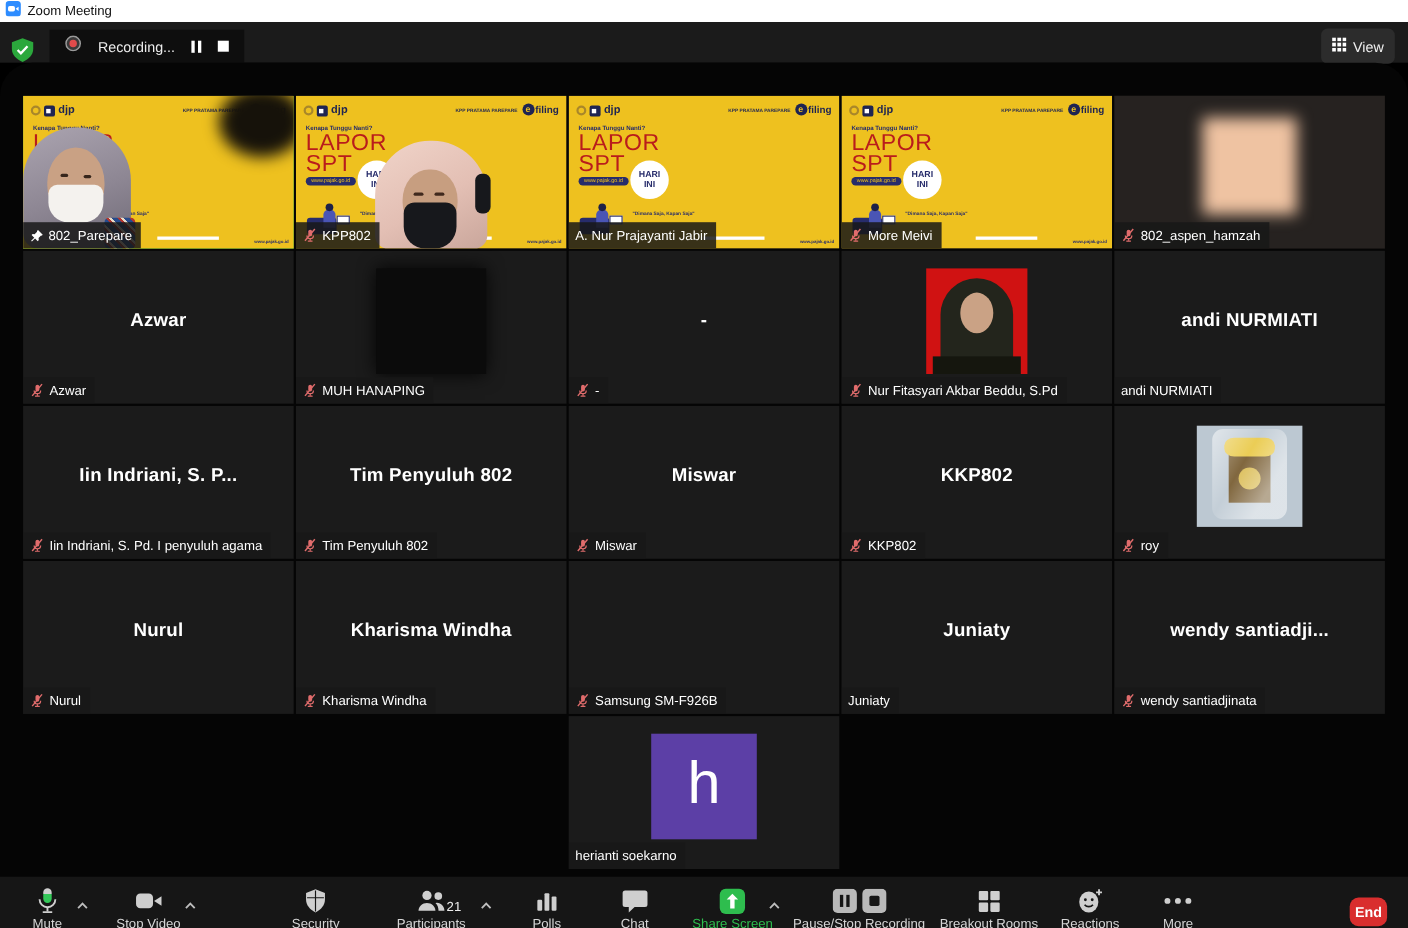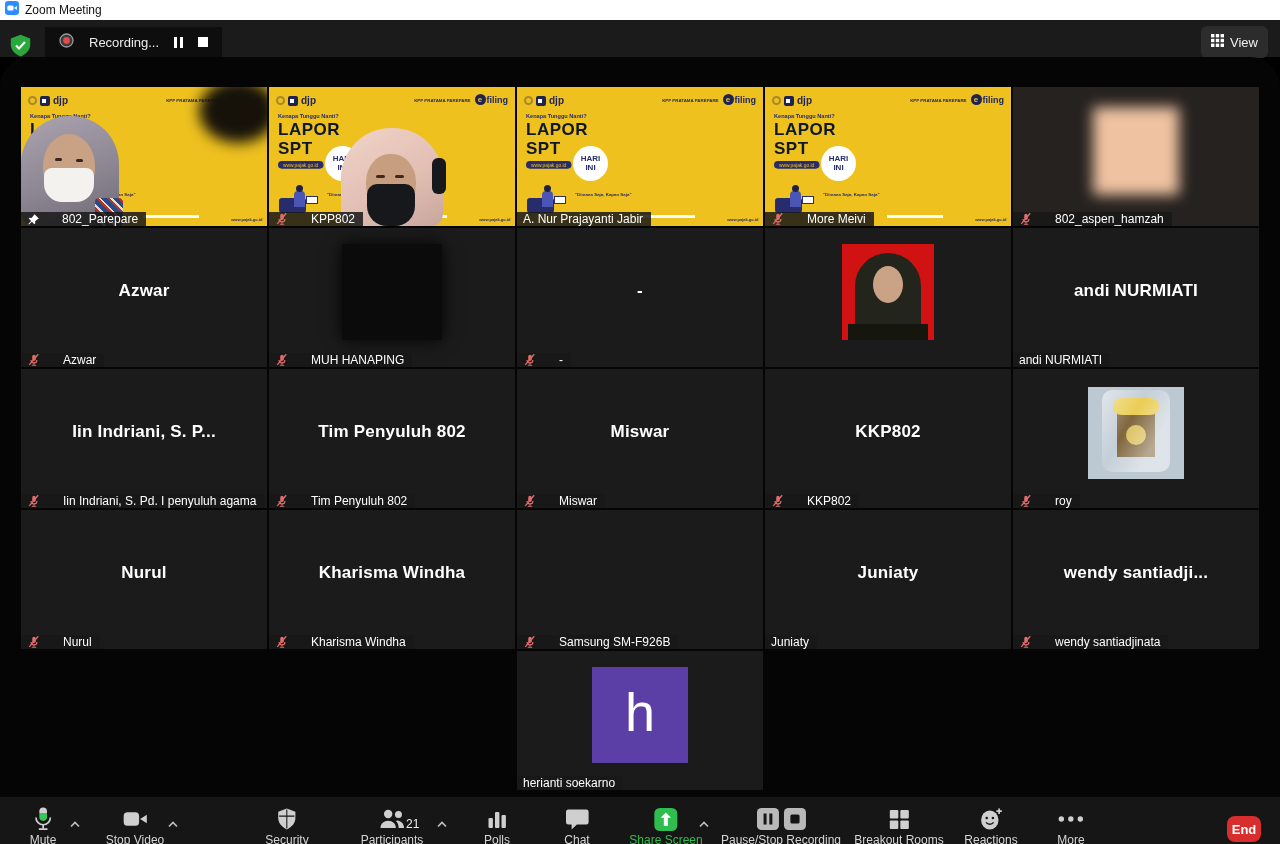--- a/index.html
+++ b/index.html
@@ -21,37 +21,37 @@
   .view-btn { position:absolute; right:12px; top:6px; height:26px; background:#2c2c2c; border-radius:6px; display:flex; align-items:center; gap:6px; padding:16px 10px; color:#f0f0f0; font-size:13px; cursor:pointer; }
 
   
   .stage { position:absolute; left:0; right:0; top:57px; bottom:0; background:#050505;border-radius:30px; }
   .grid { margin:30px 21px 0 21px; display:grid; grid-template-columns:repeat(5,1fr); grid-auto-rows:139px; gap:2px; }
   .tile { position:relative; background:#1b1b1b; overflow:hidden; cursor:pointer; }
   .tile.active { box-shadow:inset 0 0 0 2px #51a832, inset 0 0 0 3px #9dbf2c; }
 
   .tile-display { position:absolute; inset:0 0 14px 0; display:flex; align-items:center; justify-content:center; color:#fff; font-weight:bold; font-size:17px; letter-spacing:.2px; text-align:center; }
 
-  .name-label { position:absolute; left:0; bottom:0; max-width:100%; background:rgba(23,23,23,.85); color:#fff; font-size:12px; height:14px; display:flex; align-items:center; gap:22px; padding:0 8px 0 6px; white-space:nowrap; overflow:hidden; z-index:5; }
+  .name-label { position:absolute; left:0; bottom:0; max-width:100%; background:rgba(23,23,23,.85); color:#fff; font-size:12px; height:24px; display:flex; align-items:center; gap:4px; padding:0 8px 0 6px; white-space:nowrap; overflow:hidden; z-index:5; }
   .name-label svg { flex:0 0 auto; }
 
   
   .slide { position:absolute; inset:0; background:#eec11f; }
   .slide > div { position:absolute; }
   .s-brand { left:7px; top:8px; display:flex; align-items:center; gap:3px; }
   .s-emblem { width:9px; height:9px; border:2px solid #a9872a; border-radius:50%; display:inline-block; }
   .s-djpbox { width:10px; height:10px; background:#1e2452; border-radius:2px; position:relative; display:inline-block; }
   .s-djpbox::after { content:""; position:absolute; left:2px; top:3px; width:4px; height:4px; background:#fff; }
   .s-djptext { font-size:10px; font-weight:bold; color:#1e2452; }
   .s-kpp { right:44px; top:11px; font-size:8px; font-weight:bold; color:#1e2452; transform:scale(.55); transform-origin:right top; white-space:nowrap; }
   .s-efiling { right:7px; top:7px; display:flex; align-items:center; gap:1px; }
   .s-ecirc { width:11px; height:11px; border-radius:50%; background:#1e2452; color:#eec11f; font-size:8px; font-weight:bold; display:flex; align-items:center; justify-content:center; }
   .s-efiling span.txt { font-size:9px; font-weight:bold; color:#1e2452; }
   .s-tag1 { left:9px; top:26px; font-size:9px; font-weight:bold; color:#272c6b; transform:scale(.62); transform-origin:left top; white-space:nowrap; }
-  .s-title { left:9px; top:33px; font-size:17px; line-height:19px; font-weight:700; color:#0f172a; letter-spacing:.5px; }
+  .s-title { left:9px; top:33px; font-size:21px; line-height:19px; font-weight:400; color:#b91c1c; letter-spacing:.5px; }
   .s-pill { left:9px; top:74px; background:#272c6b; color:#eec11f; font-size:7px; padding:2px 7px; border-radius:7px; transform:scale(.7); transform-origin:left top; white-space:nowrap; }
   .s-circle { left:56px; top:59px; width:35px; height:35px; background:#fff; border-radius:50%; display:flex; flex-direction:column; align-items:center; justify-content:center; color:#272c6b; font-weight:800; font-size:8px; line-height:8.5px; }
   .s-illu { left:10px; top:93px; width:50px; height:36px; }
   .s-illu i { position:absolute; display:block; }
   .i-couch { left:0; bottom:3px; width:27px; height:15px; background:#272c6b; border-radius:3px; }
   .i-person { left:15px; bottom:9px; width:11px; height:16px; background:#4a55b5; border-radius:4px 4px 0 0; }
   .i-person::before { content:""; position:absolute; left:2px; top:-6px; width:7px; height:7px; border-radius:50%; background:#1d2148; }
   .i-laptop { left:27px; bottom:12px; width:12px; height:8px; background:#fff; border:1px solid #272c6b; }
   .s-tag2 { left:58px; top:105px; font-size:8px; font-weight:bold; color:#272c6b; transform:scale(.55); transform-origin:left top; white-space:nowrap; }
   .s-line1 { left:122px; top:128px; width:56px; height:2.5px; background:#fff; }
@@ -406,20 +406,34 @@
           </span>
           <span>-</span>
         </div>
       </div>
       <div class="tile">
         <div class="center-box photo-frame">
           <i class="pp-hijab"></i>
           <i class="pp-face"></i>
           <i class="pp-body"></i>
         </div>
+        <div class="name-label">
+          <span style="display: inline-flex;">
+            <svg width="14" height="14" viewBox="0 0 16 16">
+              <g fill="#e06c6c">
+                <rect x="6" y="2" width="4" height="7" rx="2"></rect>
+                <path d="M4 8a4 4 0 0 0 8 0h-1.3a2.7 2.7 0 0 1-5.4 0z"></path>
+                <rect x="7.4" y="11.6" width="1.2" height="1.9"></rect>
+                <rect x="5.4" y="13.3" width="5.2" height="1.2" rx=".6"></rect>
+              </g>
+              <line x1="2.6" y1="13.6" x2="12.8" y2="1.4" stroke="#e06c6c" stroke-width="1.5"></line>
+            </svg>
+          </span>
+          <span>Nur Fitasyari Akbar Beddu, S.Pd</span>
+        </div>
       </div>
       <div class="tile">
         <div class="tile-display">andi NURMIATI</div>
         <div class="name-label">
           <span>andi NURMIATI</span>
         </div>
       </div>
       <div class="tile">
         <div class="tile-display">Iin Indriani, S. P...</div>
         <div class="name-label">

